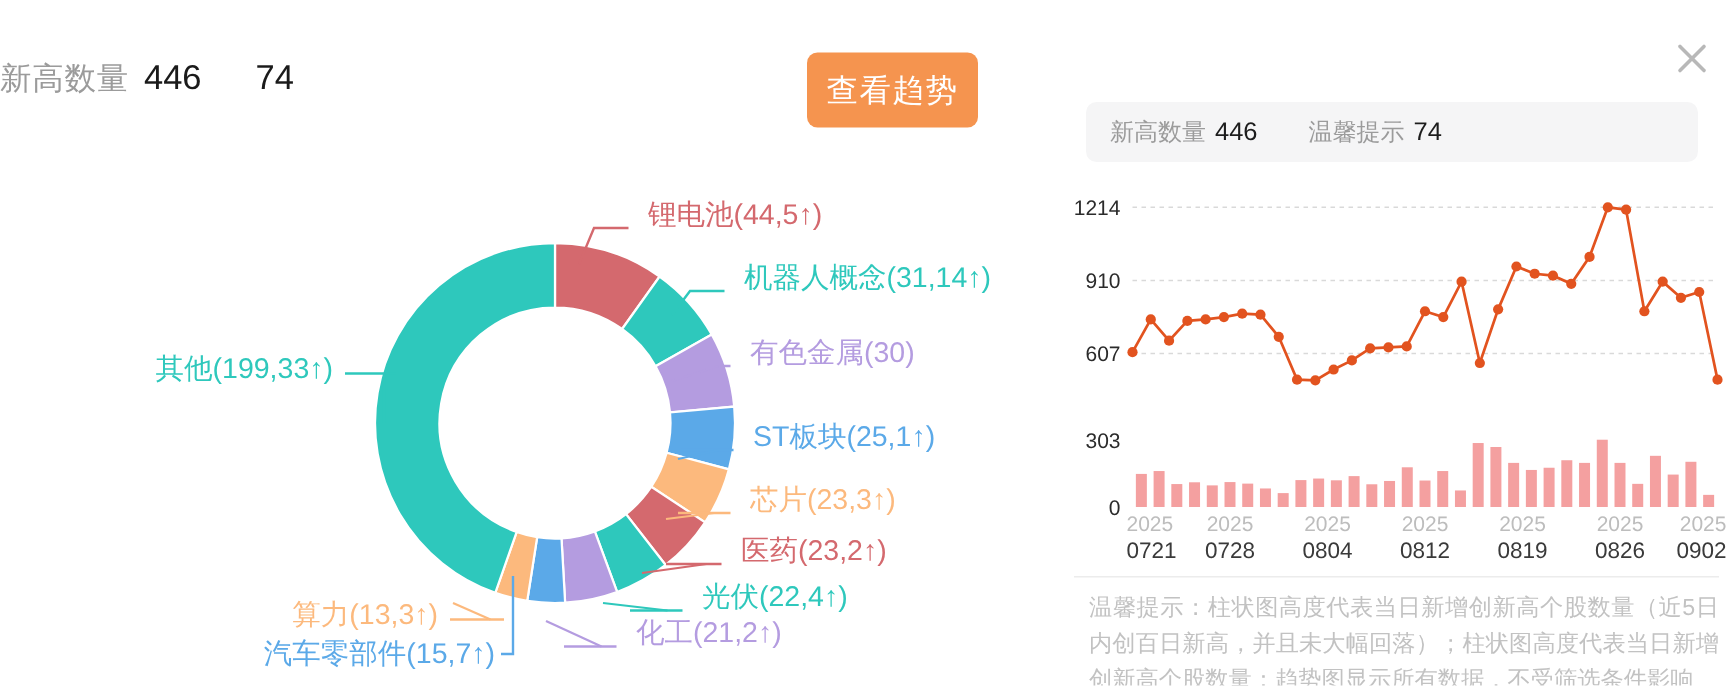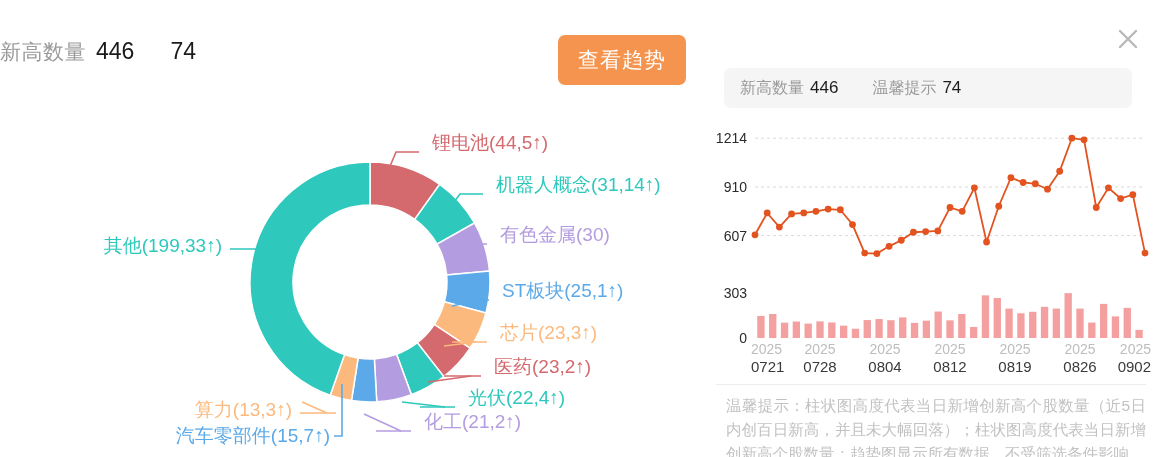--- a/index.html
+++ b/index.html
@@ -13,22 +13,22 @@
 
   
   #left-panel { position: absolute; left: 0; top: 0; width: 700px; height: 457px; }
 
   #summary-bar { position: absolute; left: 0; top: 18px; display: flex; align-items: baseline; gap: 10px; }
   .stat-label { color: #9b9b9b; font-size: 21px; letter-spacing: .5px; }
   .stat-value { color: #1a1a1a; font-size: 23px; font-weight: 500; }
   .stat-gap { display: inline-block; width: 16px; }
 
   #view-trend-button {
-    position: absolute; left: 558px; top: 15px;
-    width: 128px; height: 50px;
+    position: absolute; left: 538px; top: 15px;
+    width: 114px; height: 50px;
     background: #f5944f; border: none; border-radius: 7px;
     color: #ffffff; font-size: 21px; letter-spacing: 1px;
     font-family: "Liberation Sans", "DejaVu Sans", sans-serif;
     cursor: pointer;
   }
 
   #donut-wrap { position: absolute; left: 0; top: 64px; width: 700px; height: 377px; padding-left: 24px; }
   #donut-svg { display: block; }
 
   

